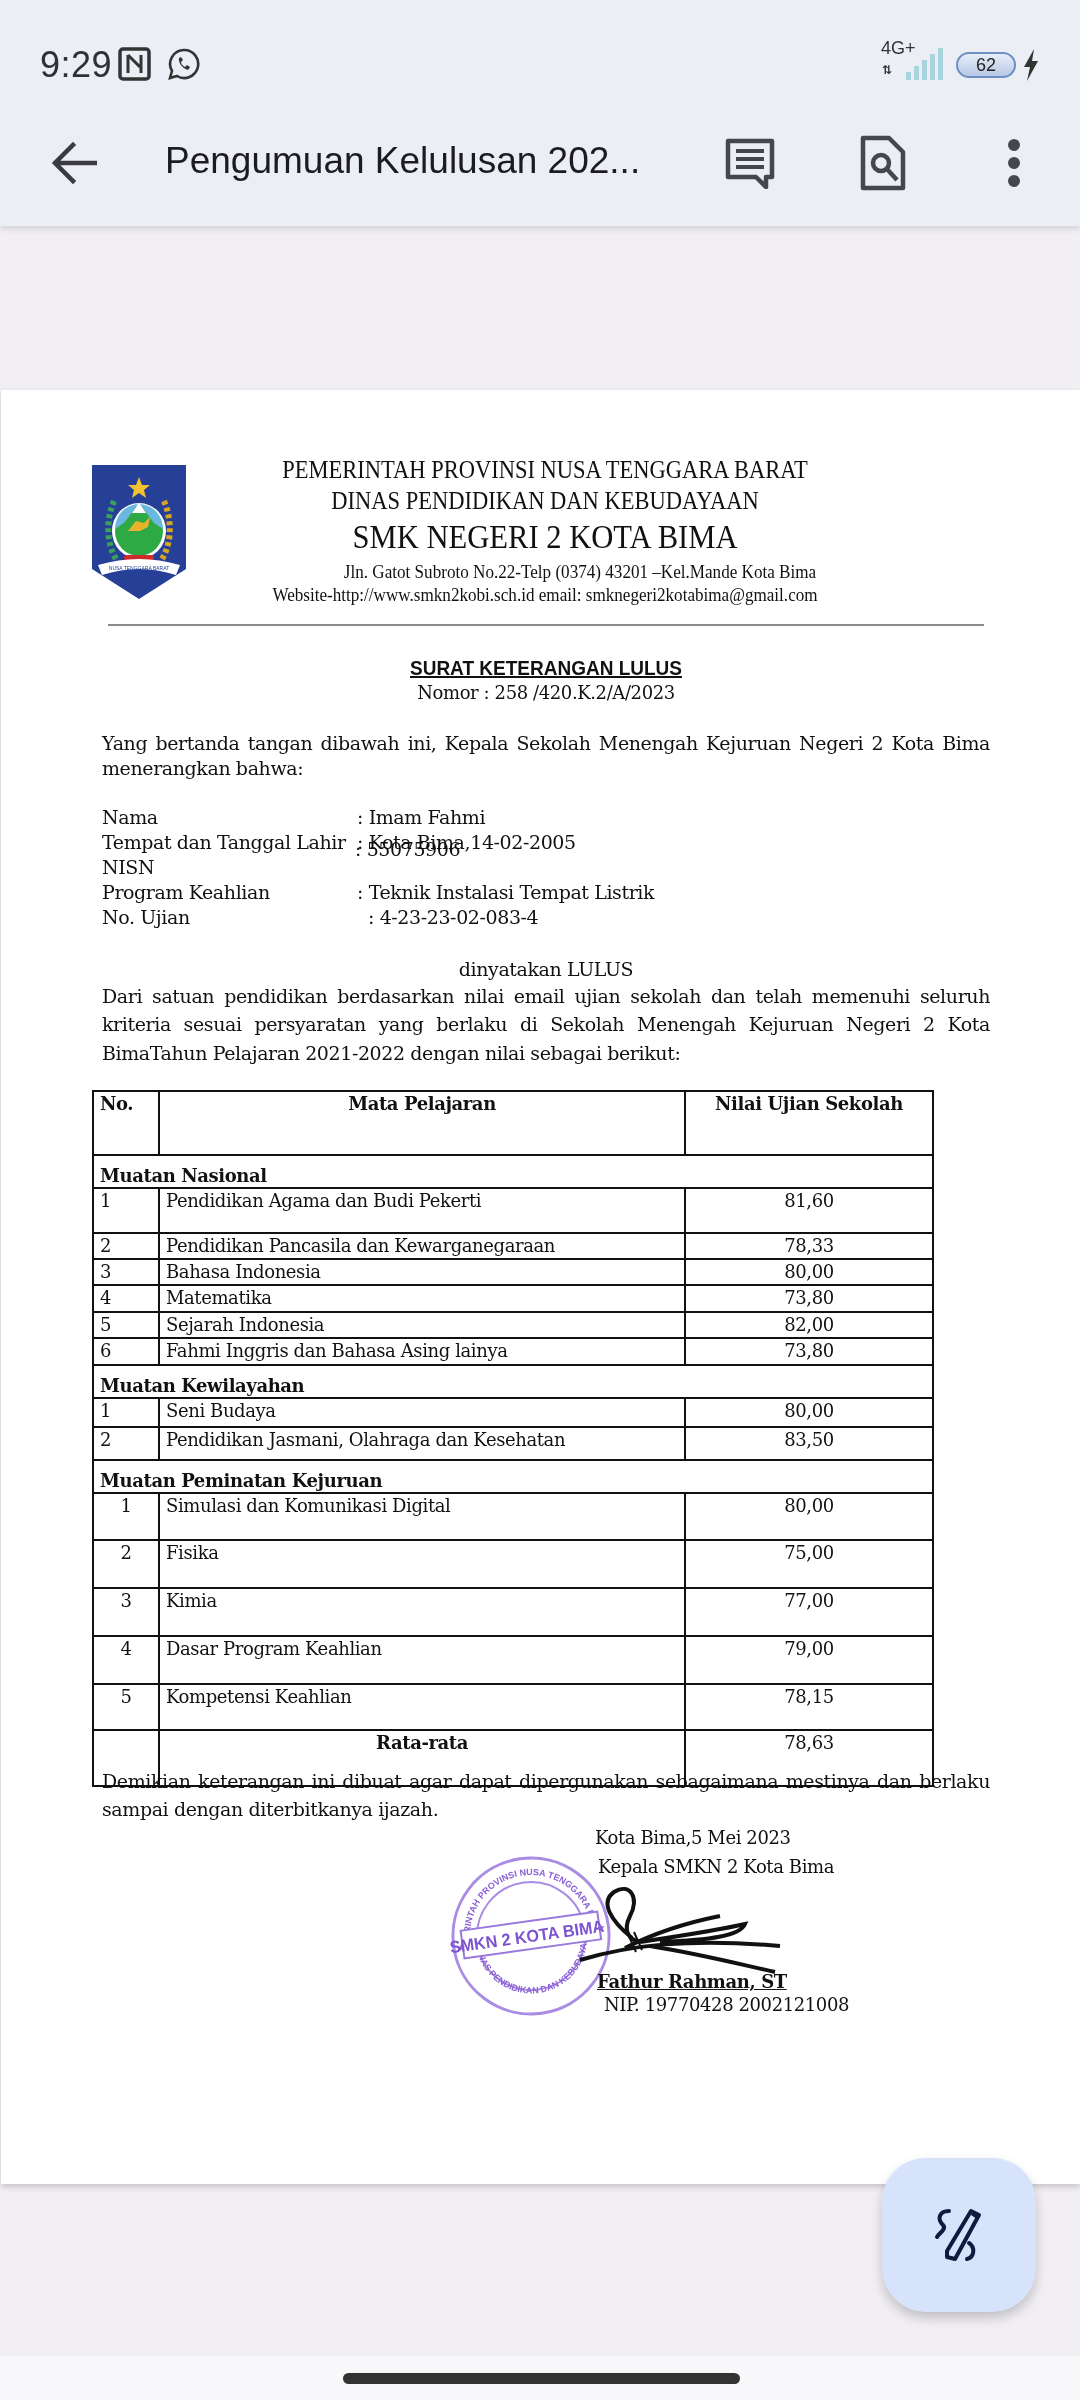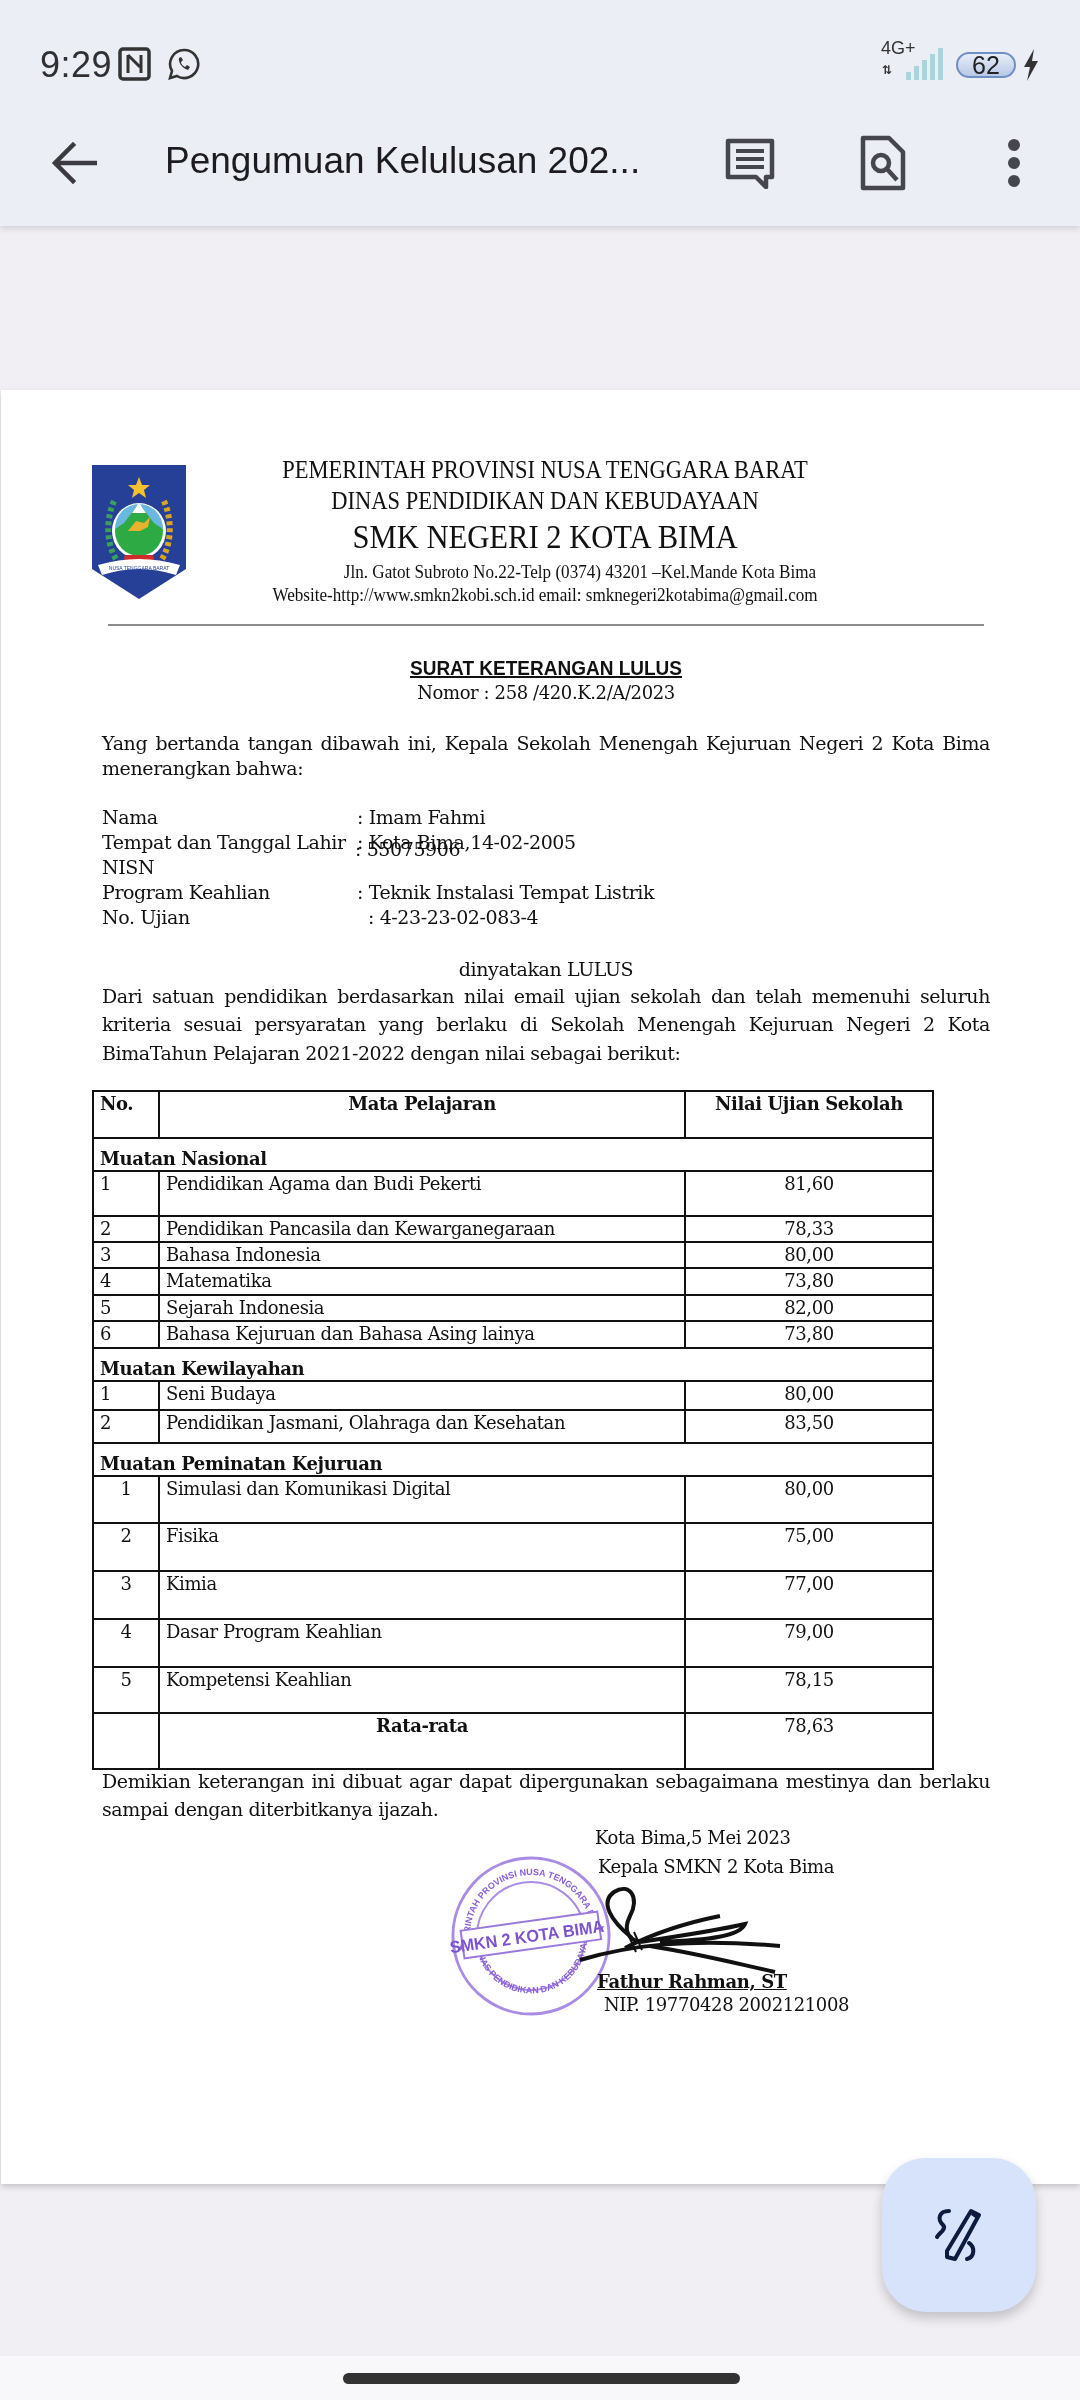--- a/index.html
+++ b/index.html
@@ -8,42 +8,42 @@
 
   
   .topbar { position: absolute; left: 0; top: 0; width: 1080px; height: 226px; background: #eceef6; box-shadow: 0 3px 6px rgba(0,0,0,0.12); z-index: 5; }
   .status-time { position: absolute; left: 40px; top: 44px; font-size: 36px; color: #303034; font-family: "Liberation Sans", sans-serif; letter-spacing: 0.5px; }
   .nfc-icon { position: absolute; left: 118px; top: 47px; width: 33px; height: 34px; }
   .wa-icon { position: absolute; left: 167px; top: 47px; width: 34px; height: 34px; }
   .net-label { position: absolute; left: 881px; top: 38px; font-size: 18px; color: #333; font-family: "Liberation Sans", sans-serif; }
   .net-arrows { position: absolute; left: 882px; top: 63px; font-size: 12px; color: #333; font-weight: bold; }
   .signal-icon { position: absolute; left: 900px; top: 48px; width: 44px; height: 32px; }
   .battery { position: absolute; left: 956px; top: 52px; width: 60px; height: 26px; border: 2px solid #6d8fc4; border-radius: 13px; background: linear-gradient(#e8eef8, #b7c8e6); display: flex; align-items: center; justify-content: center; }
-  .battery span { font-size: 25px; color: #222; font-family: "Liberation Sans", sans-serif; }
+  .battery span { font-size: 18px; color: #222; font-family: "Liberation Sans", sans-serif; }
   .bolt-icon { position: absolute; left: 1022px; top: 49px; width: 18px; height: 32px; }
 
   .back-btn { position: absolute; left: 44px; top: 133px; width: 60px; height: 60px; display: flex; align-items: center; justify-content: center; cursor: pointer; }
   .app-title { position: absolute; left: 165px; top: 140px; font-size: 37px; color: #1d1b20; font-family: "Liberation Sans", sans-serif; white-space: nowrap; }
   .tb-icon { position: absolute; top: 133px; width: 60px; height: 60px; display: flex; align-items: center; justify-content: center; cursor: pointer; }
 
   
   .paper { position: absolute; left: 1px; top: 390px; width: 1079px; height: 1794px; background: #ffffff; box-shadow: 0 3px 6px rgba(0,0,0,0.18); }
   .doc { position: absolute; font-family: "Liberation Serif", serif; color: #111; white-space: nowrap; }
   .kop { font-family: "Liberation Serif", serif; transform: scaleX(0.9); transform-origin: center; }
   .logo { position: absolute; left: 92px; top: 465px; width: 94px; height: 134px; }
   .rule { position: absolute; left: 108px; top: 624px; width: 876px; height: 2px; background: #8c8c8c; }
 
   .title { font-family: "Liberation Sans", sans-serif; font-weight: bold; font-size: 20px; text-decoration: underline; transform: scaleX(0.95); }
   .body-text { font-size: 19px; font-family: "DejaVu Serif", serif; letter-spacing: -0.4px; }
   .just { position: absolute; left: 102px; width: 888px; text-align: justify; text-align-last: justify; white-space: nowrap; }
 
   
   .grades { position: absolute; left: 92px; top: 1090px; width: 842px; border-collapse: collapse; font-family: "DejaVu Serif", serif; font-size: 18px; letter-spacing: -0.4px; color: #111; }
   .grades td, .grades th { border: 2px solid #111; vertical-align: top; padding: 1px 6px 0 6px; font-weight: normal; line-height: 22px; }
-  .grades th { font-weight: bold; height: 47px; }
+  .grades th { font-weight: bold; height: 64px; }
   .grades .c-no { width: 66px; }
   .grades .c-val { width: 248px; text-align: center; }
   .grades .sec td { font-weight: bold; height: 26px; }
   .grades .sec td { padding-top: 9px; }
   .center { text-align: center; }
 
   
   .stamp { position: absolute; left: 448px; top: 1853px; width: 166px; height: 166px; }
   .signature { position: absolute; left: 570px; top: 1880px; width: 220px; height: 100px; }
 
@@ -192,21 +192,21 @@
         <td>Matematika</td>
         <td class="c-val">73,80</td>
       </tr>
     <tr style="height:26px;">
         <td>5</td>
         <td>Sejarah Indonesia</td>
         <td class="c-val">82,00</td>
       </tr>
     <tr style="height:27px;">
         <td>6</td>
-        <td>Bahasa Kejuruan dan Bahasa Asing lainya</td>
+        <td>Fahmi Inggris dan Bahasa Asing lainya</td>
         <td class="c-val">73,80</td>
       </tr>
 
     <tr class="sec">
         <td colspan="3">Muatan Kewilayahan</td>
       </tr>
     <tr style="height:29px;">
         <td>1</td>
         <td>Seni Budaya</td>
         <td class="c-val">80,00</td>

